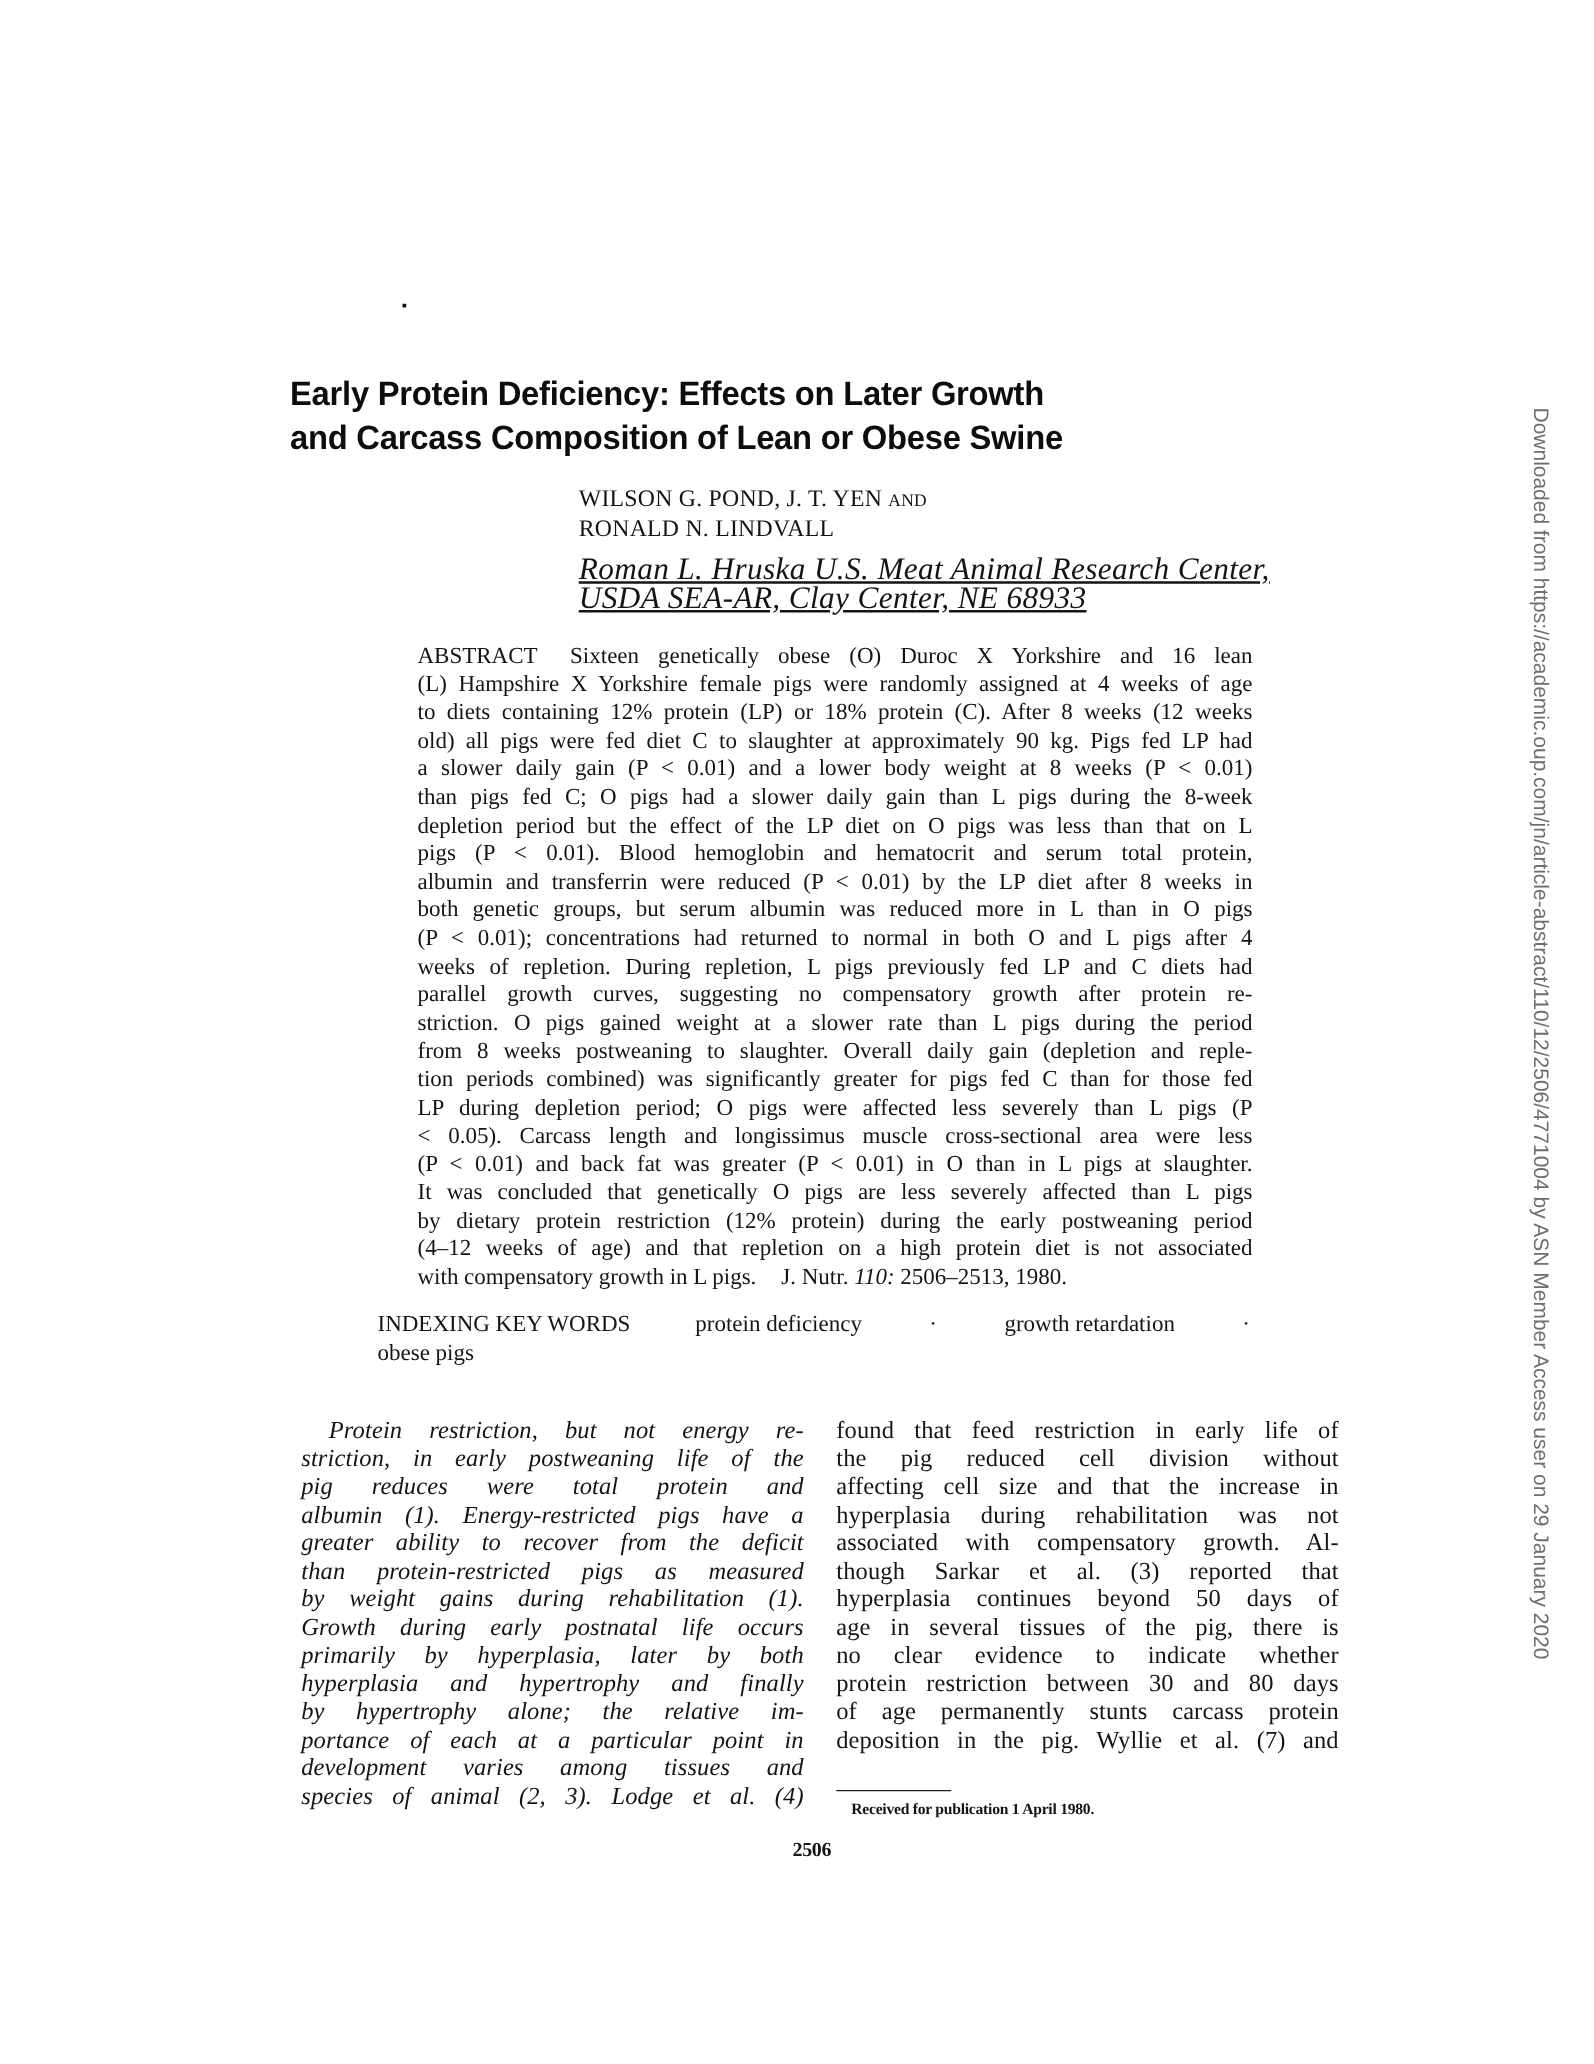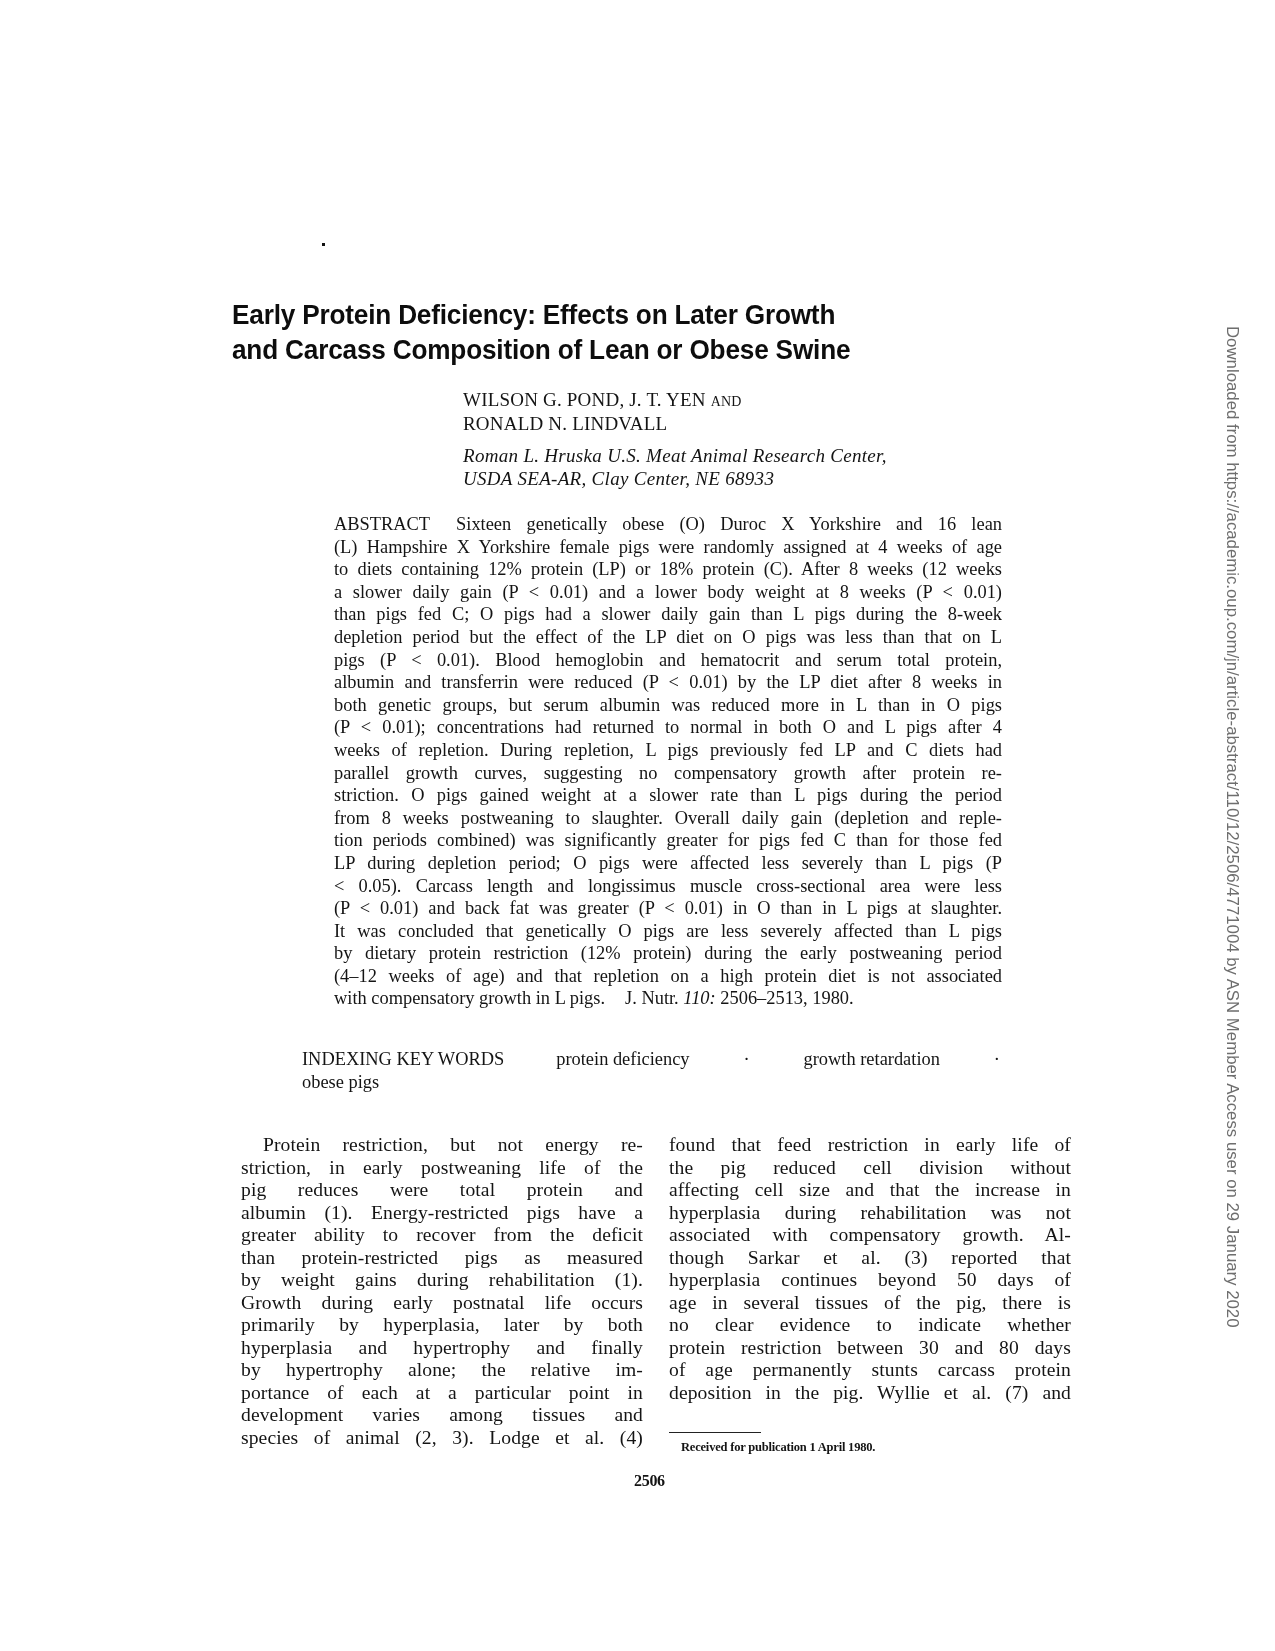--- a/index.html
+++ b/index.html
@@ -10,39 +10,39 @@
 
   .title { position: absolute; left: 232px; top: 298px; width: 760px;
            font-family: "Liberation Sans", "DejaVu Sans", sans-serif; font-weight: bold;
            font-size: 27px; line-height: 35px; letter-spacing: -0.2px; color: #0d0d0d; transform: scaleX(0.97); transform-origin: left top; }
   .title .line { display: block; white-space: nowrap; }
 
   .authors { position: absolute; left: 463px; top: 389px; font-size: 19px; line-height: 22px; letter-spacing: 0.2px; }
   .authors .line { display: block; white-space: nowrap; }
   .authors .sc { font-size: 14px; }
 
-  .affil { position: absolute; left: 463px; top: 444px; font-style: italic; font-size: 19px; line-height: 23px; letter-spacing: 0.3px; }
+  .affil { position: absolute; left: 463px; top: 444px; font-style: italic; font-size: 25px; line-height: 23px; letter-spacing: 0.3px; text-decoration: underline; }
   .affil .line { display: block; white-space: nowrap; }
 
   .abstract { position: absolute; left: 302px; top: 513px; width: 700px; font-size: 18.4px; line-height: 22.6px; }
   .abstract .line { display: block; white-space: nowrap; text-align: justify; text-align-last: justify; margin-left: 32px; }
   .abstract .line.last { text-align-last: left; }
   .abstract .label { margin-right: 26px; }
   .abstract .cite { margin-left: 20px; }
   .abstract .cite i { font-style: italic; }
 
   .keywords { position: absolute; left: 302px; top: 1048px; width: 700px; font-size: 18.4px; line-height: 23px; }
   .keywords .row1 { display: flex; justify-content: space-between; white-space: nowrap; }
   .keywords .kwlabel { margin-right: 0; }
   .keywords .dot { padding: 0 2px; }
 
   .col { position: absolute; top: 1134px; width: 402px; font-size: 19.6px; line-height: 22.5px; letter-spacing: 0.1px; }
   .col .line { display: block; white-space: nowrap; text-align: justify; text-align-last: justify; }
   .col .line.indent { text-indent: 22px; }
-  .col.left { left: 241px; }
+  .col.left { left: 241px; font-style: italic; }
   .col.right { left: 669px; width: 402px; }
 
   .rule { position: absolute; left: 669px; top: 1432px; width: 92px; height: 1px; background: #222; }
   .footnote { position: absolute; left: 681px; top: 1440px; font-size: 12.5px; line-height: 14px; font-weight: bold; letter-spacing: -0.2px; text-align: center; }
 
   .pagenum { position: absolute; left: 634px; top: 1472px; font-size: 16px; font-weight: bold; letter-spacing: -0.3px; text-align: right; }
 
   .sidebar { position: absolute; left: 1222px; top: 326px; width: 1010px; height: 20px;
              transform-origin: left top; transform: rotate(90deg) translateY(-20px);
              font-family: "Liberation Sans", "DejaVu Sans", sans-serif; font-size: 16.8px; color: #6e6e6e; white-space: nowrap; line-height: 20px; }
@@ -64,20 +64,21 @@
 
 <div class="affil serif">
   <span class="line">Roman L. Hruska U.S. Meat Animal Research Center,</span>
   <span class="line">USDA SEA-AR, Clay Center, NE 68933</span>
 </div>
 
 <div class="abstract serif" id="abstract">
   <span class="line"><span class="label">ABSTRACT</span><span>Sixteen genetically obese (O) Duroc X Yorkshire and 16 lean</span></span>
 <span class="line">(L) Hampshire X Yorkshire female pigs were randomly assigned at 4 weeks of age</span>
     <span class="line">to diets containing 12% protein (LP) or 18% protein (C). After 8 weeks (12 weeks</span>
+    <span class="line">old) all pigs were fed diet C to slaughter at approximately 90 kg. Pigs fed LP had</span>
     <span class="line">a slower daily gain (P &lt; 0.01) and a lower body weight at 8 weeks (P &lt; 0.01)</span>
     <span class="line">than pigs fed C; O pigs had a slower daily gain than L pigs during the 8-week</span>
     <span class="line">depletion period but the effect of the LP diet on O pigs was less than that on L</span>
     <span class="line">pigs (P &lt; 0.01). Blood hemoglobin and hematocrit and serum total protein,</span>
     <span class="line">albumin and transferrin were reduced (P &lt; 0.01) by the LP diet after 8 weeks in</span>
     <span class="line">both genetic groups, but serum albumin was reduced more in L than in O pigs</span>
     <span class="line">(P &lt; 0.01); concentrations had returned to normal in both O and L pigs after 4</span>
     <span class="line">weeks of repletion. During repletion, L pigs previously fed LP and C diets had</span>
     <span class="line">parallel growth curves, suggesting no compensatory growth after protein re-</span>
     <span class="line">striction. O pigs gained weight at a slower rate than L pigs during the period</span>

